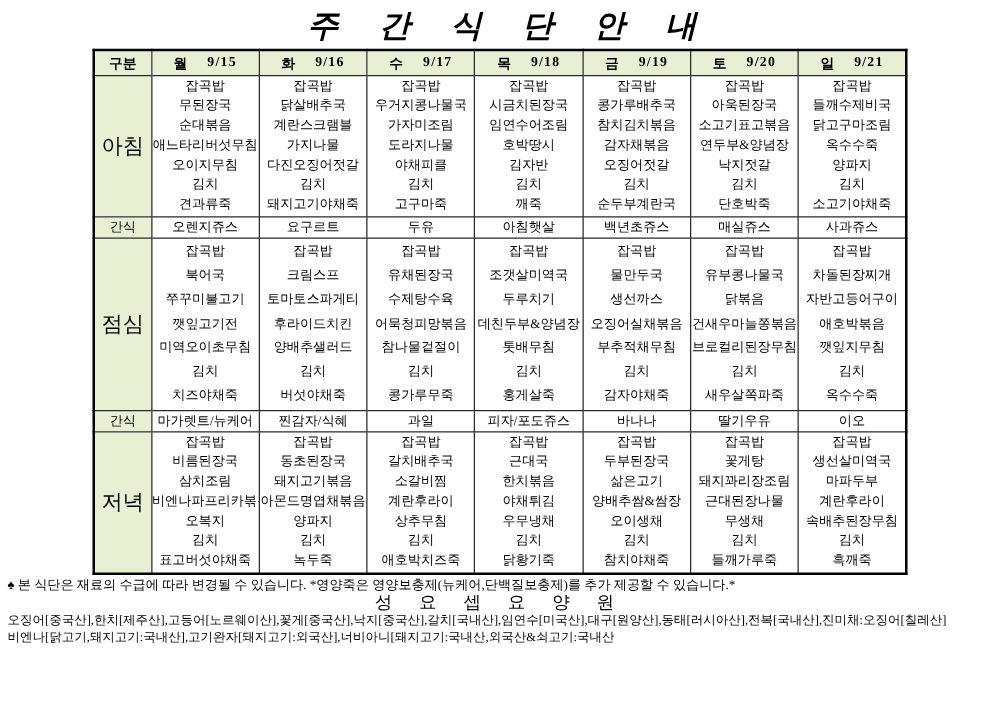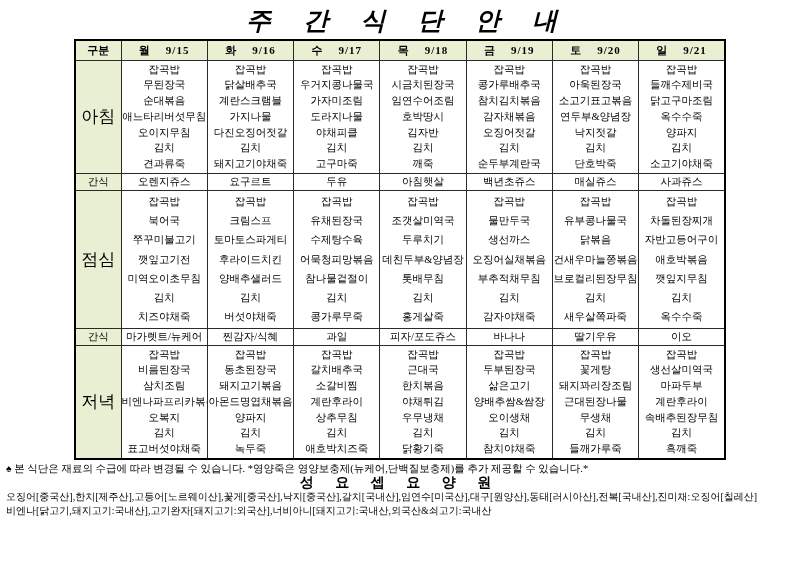--- a/index.html
+++ b/index.html
@@ -27,21 +27,21 @@
   .day-head .dname { font-weight:bold; }
   .day-head .ddate { font-weight:bold; letter-spacing:1px; }
   td.row-label { background:var(--header-bg); font-size:17px; }
   tr.meal td .mi { font-size:10.5px; line-height:15.8px; white-space:nowrap; }
   tr.meal.lunch td .mi { line-height:19.2px; }
   tr.meal td.menu-cell { padding:1px 0; }
   tr.snack td { height:17px; font-size:10.5px;margin-top:29px; }
   .footer { padding:2px 6px 0 6px; }
   .footer .note { font-size:10.5px; line-height:13px; }
   .footer .facility {
-    text-align:center; font-weight:bold; font-size:14px; letter-spacing:9px;
+    text-align:center; font-weight:normal; font-size:14px; letter-spacing:9px;
     line-height:15px; white-space:nowrap;
   }
   .footer .origin { font-size:10px; line-height:13.6px; white-space:nowrap; }
 </style>
 </head>
 <body>
 
 <div class="page-title">주 간 식 단 안 내</div>
 
 <table class="menu">

